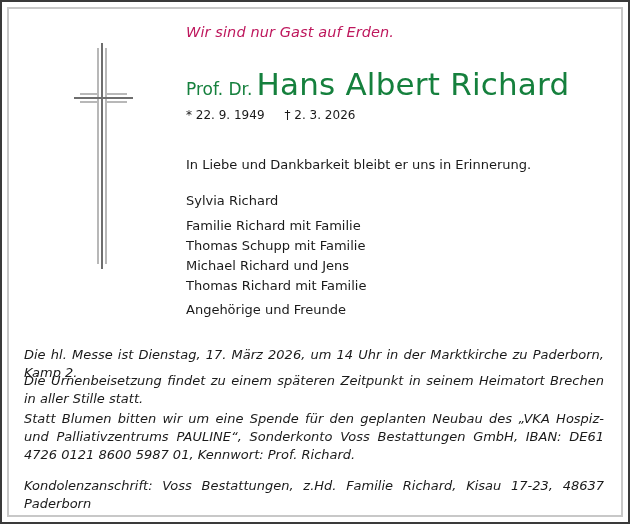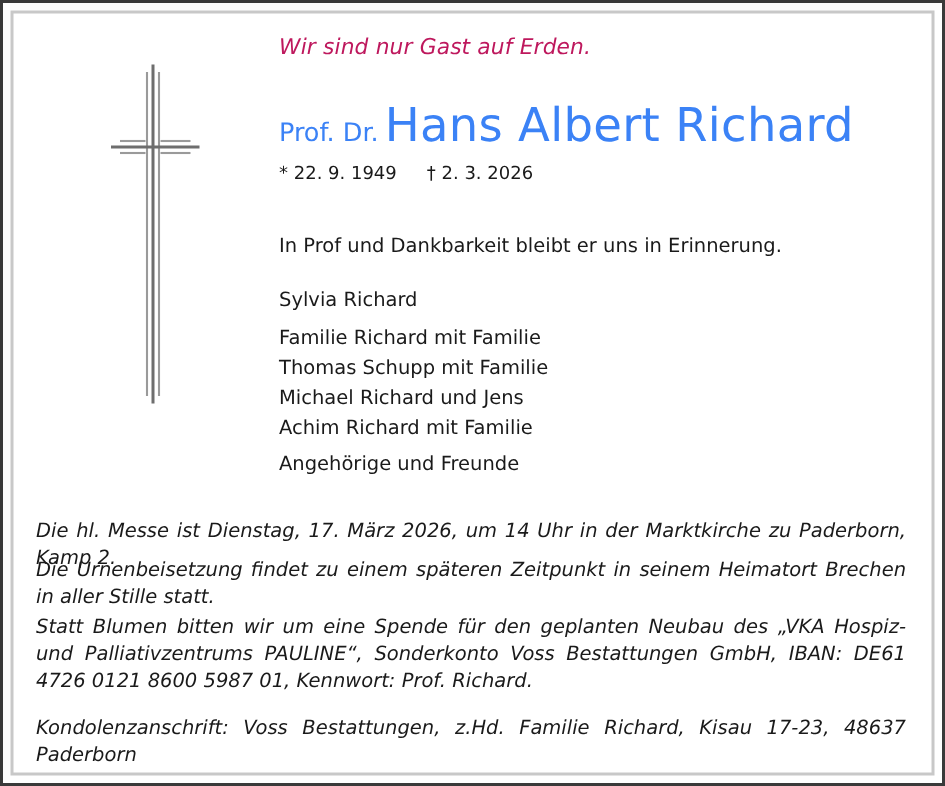--- a/index.html
+++ b/index.html
@@ -46,21 +46,21 @@
       font-size: 14.5px;
       font-style: italic;
       color: #be185d;
       letter-spacing: 0.1px;
     }
     .name-line {
       position: absolute;
       left: 186px;
       top: 66px;
       white-space: nowrap;
-      color: #3b82f6;
+      color: #15803d;
     }
     .name-title {
       font-size: 17px;
       margin-right: 4px;
       vertical-align: baseline;
     }
     .name-main {
       font-size: 31px;
       letter-spacing: 0.2px;
       vertical-align: baseline;
@@ -126,27 +126,27 @@
 <div class="motto">Wir sind nur Gast auf Erden.</div>
 
 <div class="name-line">
   <span class="name-title">Prof. Dr.</span><span class="name-main">Hans Albert Richard</span>
 </div>
 
 <div class="dates">
   <span>* 22. 9. 1949</span><span class="death">† 2. 3. 2026</span>
 </div>
 
-<div class="tribute">In Prof und Dankbarkeit bleibt er uns in Erinnerung.</div>
+<div class="tribute">In Liebe und Dankbarkeit bleibt er uns in Erinnerung.</div>
 
 <div class="mourners">
   <div class="mourner" style="top:191px">Sylvia Richard</div>
   <div class="mourner" style="top:216px">Familie Richard mit Familie</div>
   <div class="mourner" style="top:236px">Thomas Schupp mit Familie</div>
   <div class="mourner" style="top:256px">Michael Richard und Jens</div>
-  <div class="mourner" style="top:276px">Achim Richard mit Familie</div>
+  <div class="mourner" style="top:276px">Thomas Richard mit Familie</div>
   <div class="mourner" style="top:300px">Angehörige und Freunde</div>
 </div>
 
 <div class="notice last-line-left" style="top:346px">Die hl. Messe ist Dienstag, 17. März 2026, um 14 Uhr in der Marktkirche zu Paderborn, Kamp 2.</div>
 <div class="notice last-line-left" style="top:372px">Die Urnenbeisetzung findet zu einem späteren Zeitpunkt in seinem Heimatort Brechen in aller Stille statt.</div>
 <div class="notice last-line-left" style="top:410px">Statt Blumen bitten wir um eine Spende für den geplanten Neubau des „VKA Hospiz- und Palliativzentrums PAULINE“, Sonderkonto Voss Bestattungen GmbH, IBAN: DE61 4726 0121 8600 5987 01, Kennwort: Prof. Richard.</div>
 <div class="notice last-line-left" style="top:477px">Kondolenzanschrift: Voss Bestattungen, z.Hd. Familie Richard, Kisau 17-23, 48637 Paderborn</div>
 
 </body></html>

